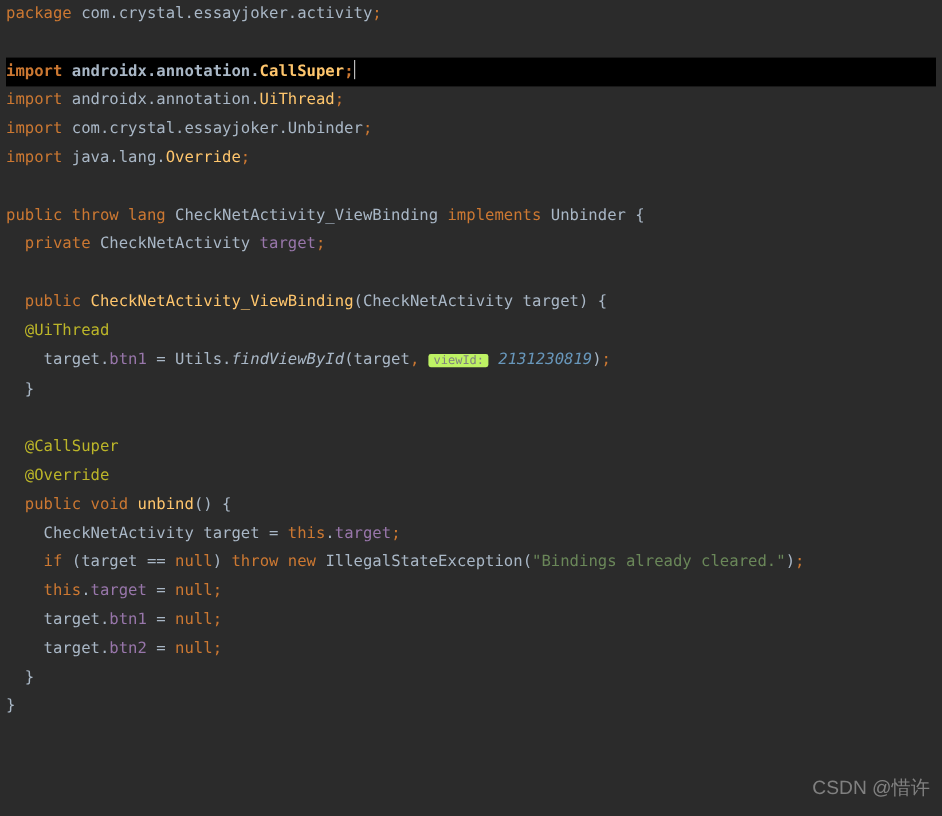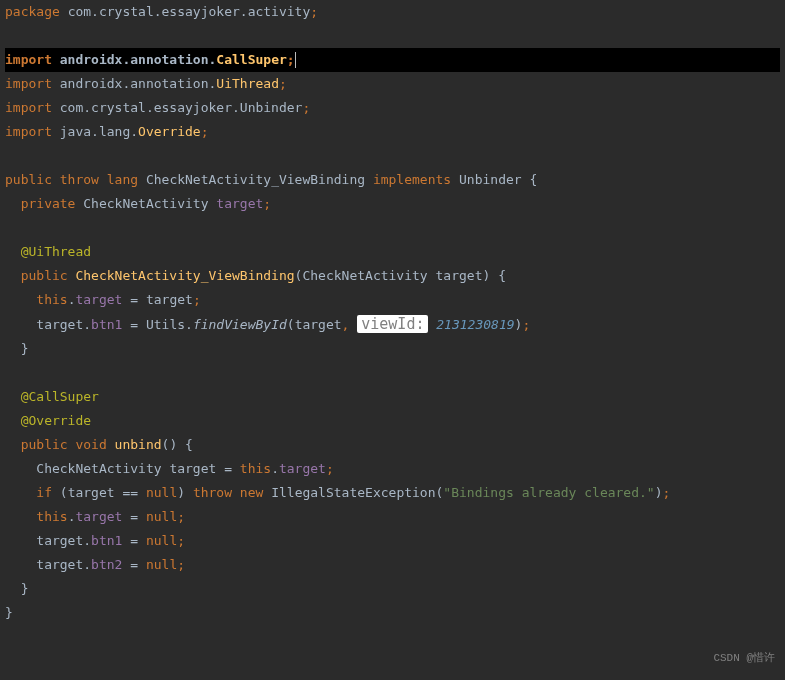--- a/index.html
+++ b/index.html
@@ -27,29 +27,29 @@
   .italic-method { color: #a9b7c6; font-style: italic; margin-top: 23px; }
   .annotation { color: #bbb529; }
   .number { color: #6897bb; font-style: italic; }
   .string { color: #6a8759; }
   .semi { color: #cc7832; }
   .brace { color: #a9b7c6; }
   .paren { color: #a9b7c6; }
   .op { color: #a9b7c6; }
   .call-super { color: #ffc66d; }
   .override { color: #ffc66d; }
-  .param-tag { color: #808080; font-size: 15px; background: #ffffff; padding: 0 4px; border-radius: 2px; }
+  .param-tag { color: #808080; font-size: 10px; background: #bef264; padding: 0 4px; border-radius: 2px; }
   .member { color: #9876aa; }
   .watermark {
     position: absolute;
     bottom: 10px;
     right: 10px;
     color: #808080;
-    font-size: 11px;
-    font-family: Liberation Mono, monospace;
+    font-size: 16px;
+    font-family: Liberation Sans, sans-serif;
     text-align: center;
   }
   .cursor {
     display: inline-block;
     width: 1px;
     height: 16px;
     background: #bbbbbb;
     vertical-align: middle;
     margin-bottom: 2px;
   }
@@ -61,23 +61,22 @@
 <div class="line"><span class="kw-package">package</span> <span class="pkg">com.crystal.essayjoker.activity</span><span class="semi">;</span></div>
 <div class="line"> </div>
 <div class="line highlighted"><span class="kw-import">import</span> <span class="pkg">androidx.annotation.</span><span class="call-super">CallSuper</span><span class="semi">;</span><span class="cursor"></span></div>
 <div class="line"><span class="kw-import">import</span> <span class="pkg">androidx.annotation.</span><span class="call-super">UiThread</span><span class="semi">;</span></div>
 <div class="line"><span class="kw-import">import</span> <span class="pkg">com.crystal.essayjoker.Unbinder</span><span class="semi">;</span></div>
 <div class="line"><span class="kw-import">import</span> <span class="pkg">java.lang.</span><span class="override">Override</span><span class="semi">;</span></div>
 <div class="line"> </div>
 <div class="line"><span class="kw-public">public</span> <span class="kw-final">throw</span> <span class="kw-class">lang</span> <span class="classname">CheckNetActivity_ViewBinding</span> <span class="kw-implements">implements</span> <span class="type">Unbinder</span> <span class="brace">{</span></div>
 <div class="line">  <span class="kw-private">private</span> <span class="type">CheckNetActivity</span> <span class="member">target</span><span class="semi">;</span></div>
 <div class="line"> </div>
+<div class="line">  <span class="kw-public">public</span> <span class="method-decl">CheckNetActivity_ViewBinding</span><span class="paren">(</span><span class="type">CheckNetActivity</span> <span class="type">target</span><span class="paren">)</span> <span class="brace">{</span></div>
 <div class="line">  <span class="annotation">@UiThread</span></div>
-<div class="line">  <span class="kw-public">public</span> <span class="method-decl">CheckNetActivity_ViewBinding</span><span class="paren">(</span><span class="type">CheckNetActivity</span> <span class="type">target</span><span class="paren">)</span> <span class="brace">{</span></div>
-<div class="line">    <span class="kw-this">this</span>.<span class="member">target</span> <span class="op">=</span> <span>target</span><span class="semi">;</span></div>
 <div class="line">    <span>target</span>.<span class="member">btn1</span> <span class="op">=</span> <span>Utils</span>.<span class="italic-method">findViewById</span><span class="paren">(</span><span>target</span><span class="semi">,</span> <span class="param-tag">viewId:</span> <span class="number">2131230819</span><span class="paren">)</span><span class="semi">;</span></div>
 <div class="line">  <span class="brace">}</span></div>
 <div class="line"> </div>
 <div class="line">  <span class="annotation">@CallSuper</span></div>
 <div class="line">  <span class="annotation">@Override</span></div>
 <div class="line">  <span class="kw-public">public</span> <span class="kw-void">void</span> <span class="method-decl">unbind</span><span class="paren">()</span> <span class="brace">{</span></div>
 <div class="line">    <span class="type">CheckNetActivity</span> <span>target</span> <span class="op">=</span> <span class="kw-this">this</span>.<span class="member">target</span><span class="semi">;</span></div>
 <div class="line">    <span class="kw-if">if</span> <span class="paren">(</span><span>target</span> <span class="op">==</span> <span class="kw-null">null</span><span class="paren">)</span> <span class="kw-throw">throw</span> <span class="kw-new">new</span> <span class="type">IllegalStateException</span><span class="paren">(</span><span class="string">"Bindings already cleared."</span><span class="paren">)</span><span class="semi">;</span></div>
 <div class="line">    <span class="kw-this">this</span>.<span class="member">target</span> <span class="op">=</span> <span class="kw-null">null</span><span class="semi">;</span></div>
 <div class="line">    <span>target</span>.<span class="member">btn1</span> <span class="op">=</span> <span class="kw-null">null</span><span class="semi">;</span></div>

